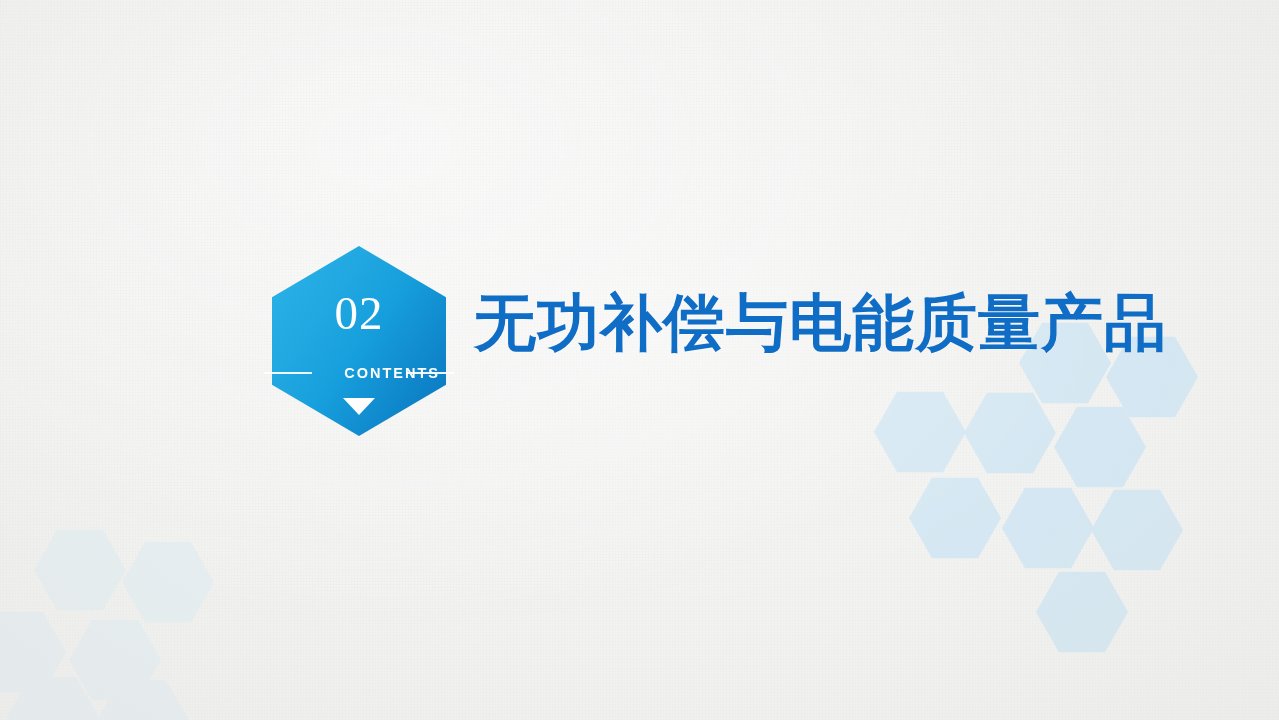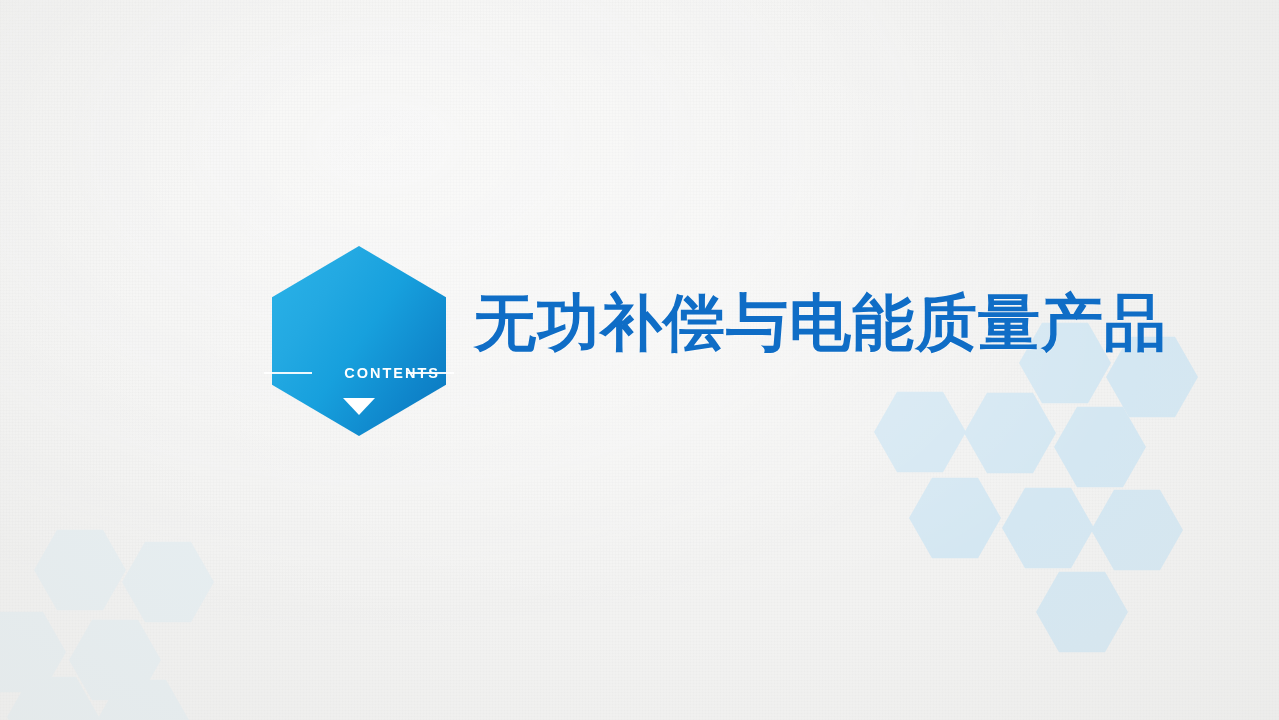--- a/index.html
+++ b/index.html
@@ -166,20 +166,21 @@
       <div class="hex left" style="left: -26px; top: 610px; background: rgb(230, 238, 241);"></div>
       <div class="hex left" style="left: 69px; top: 618px; background: rgb(230, 238, 241);"></div>
       <div class="hex left" style="left: 7px; top: 675px; background: rgb(230, 238, 241);"></div>
       <div class="hex left" style="left: 97px; top: 678px; background: rgb(230, 238, 241);"></div>
     </div>
 
   <div class="slide-vignette"></div>
 
   <div class="badge-wrap">
     <div class="badge-hex"></div>
+    <div class="badge-number">02</div>
     <div class="badge-rule rule-left"></div>
     <div class="badge-rule rule-right"></div>
     <div class="badge-caption">
       <span>CONTENTS</span>
     </div>
     <div class="badge-arrow"></div>
   </div>
 
   <div class="section-title" style="color: rgb(15, 109, 198);">无功补偿与电能质量产品</div>
 

